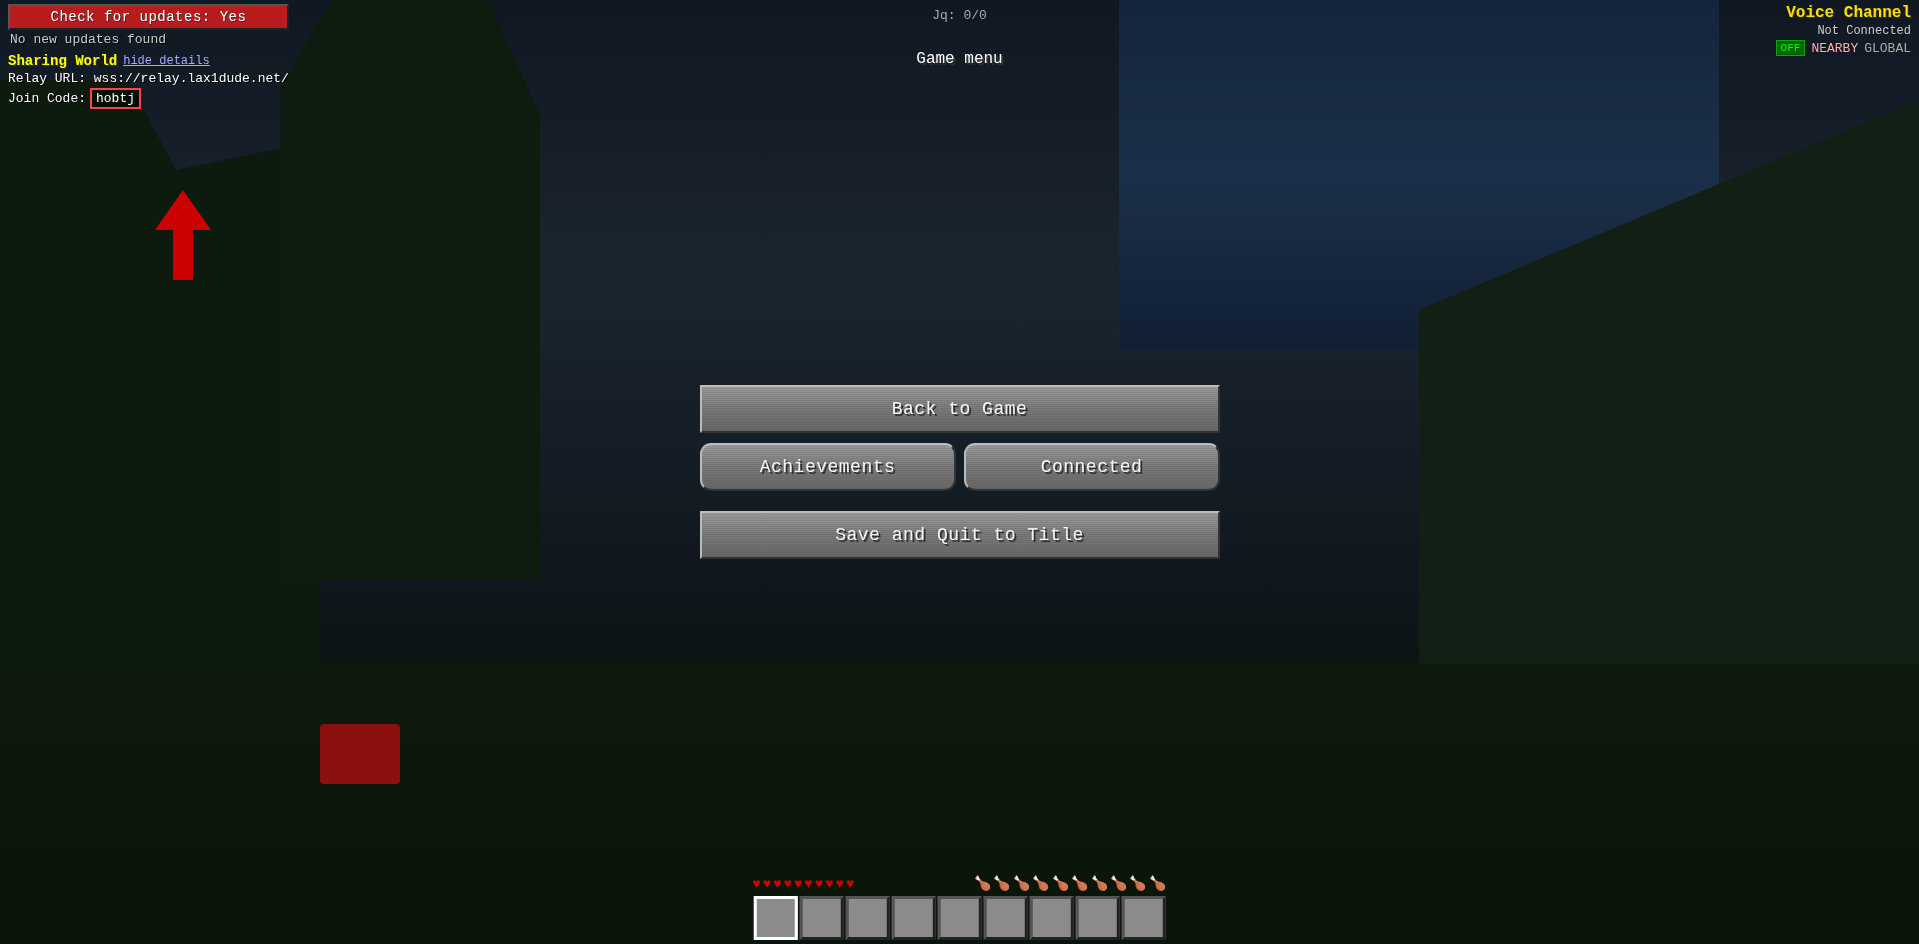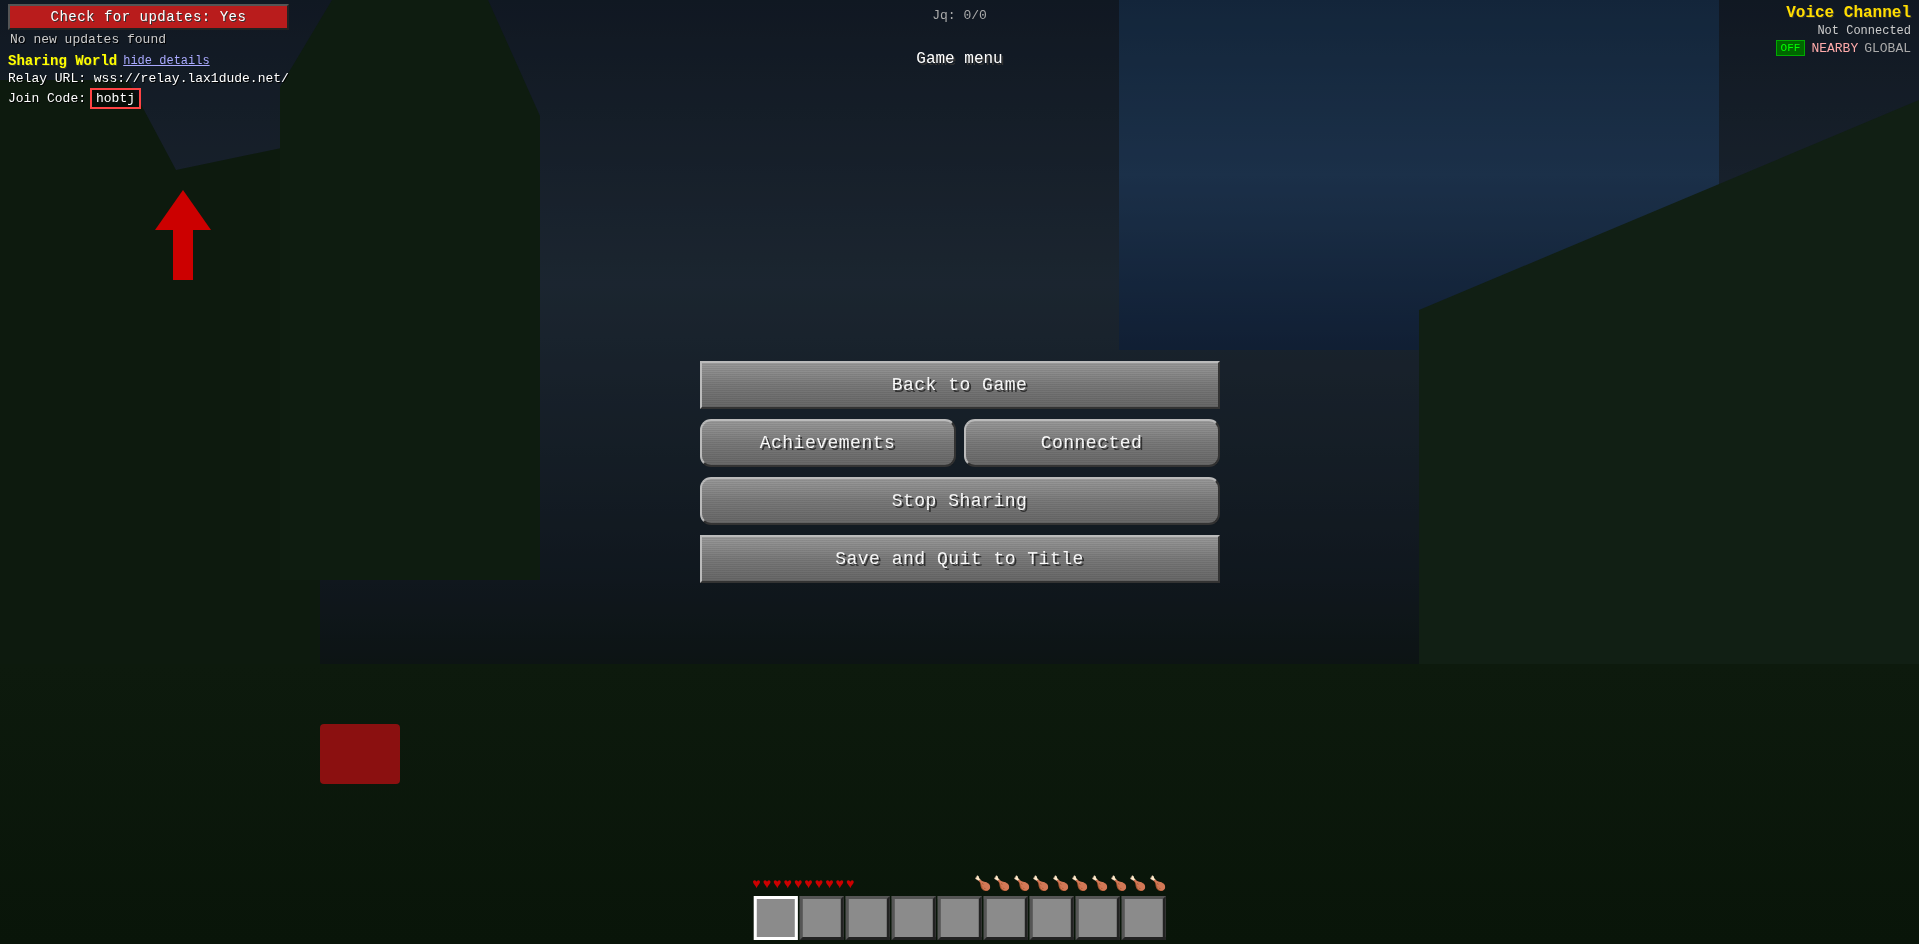--- a/index.html
+++ b/index.html
@@ -457,21 +457,20 @@
 
 <div id="menu-panel">
   <button class="mc-button full-width">Back to Game</button>
 
   <div class="mc-button-row">
     <button class="mc-button half-width">Achievements</button>
     <button class="mc-button half-width">Connected</button>
   </div>
 
   <div class="mc-button-row">
-    <button class="mc-button half-width">Stop Sharing</button>
   </div>
 
   <button class="mc-button full-width">Save and Quit to Title</button>
 </div>
 
 <div id="hud-bottom">
   <div id="health-food-row">
     <div class="health-bar">
       <span class="heart">♥</span>
       <span class="heart">♥</span>

